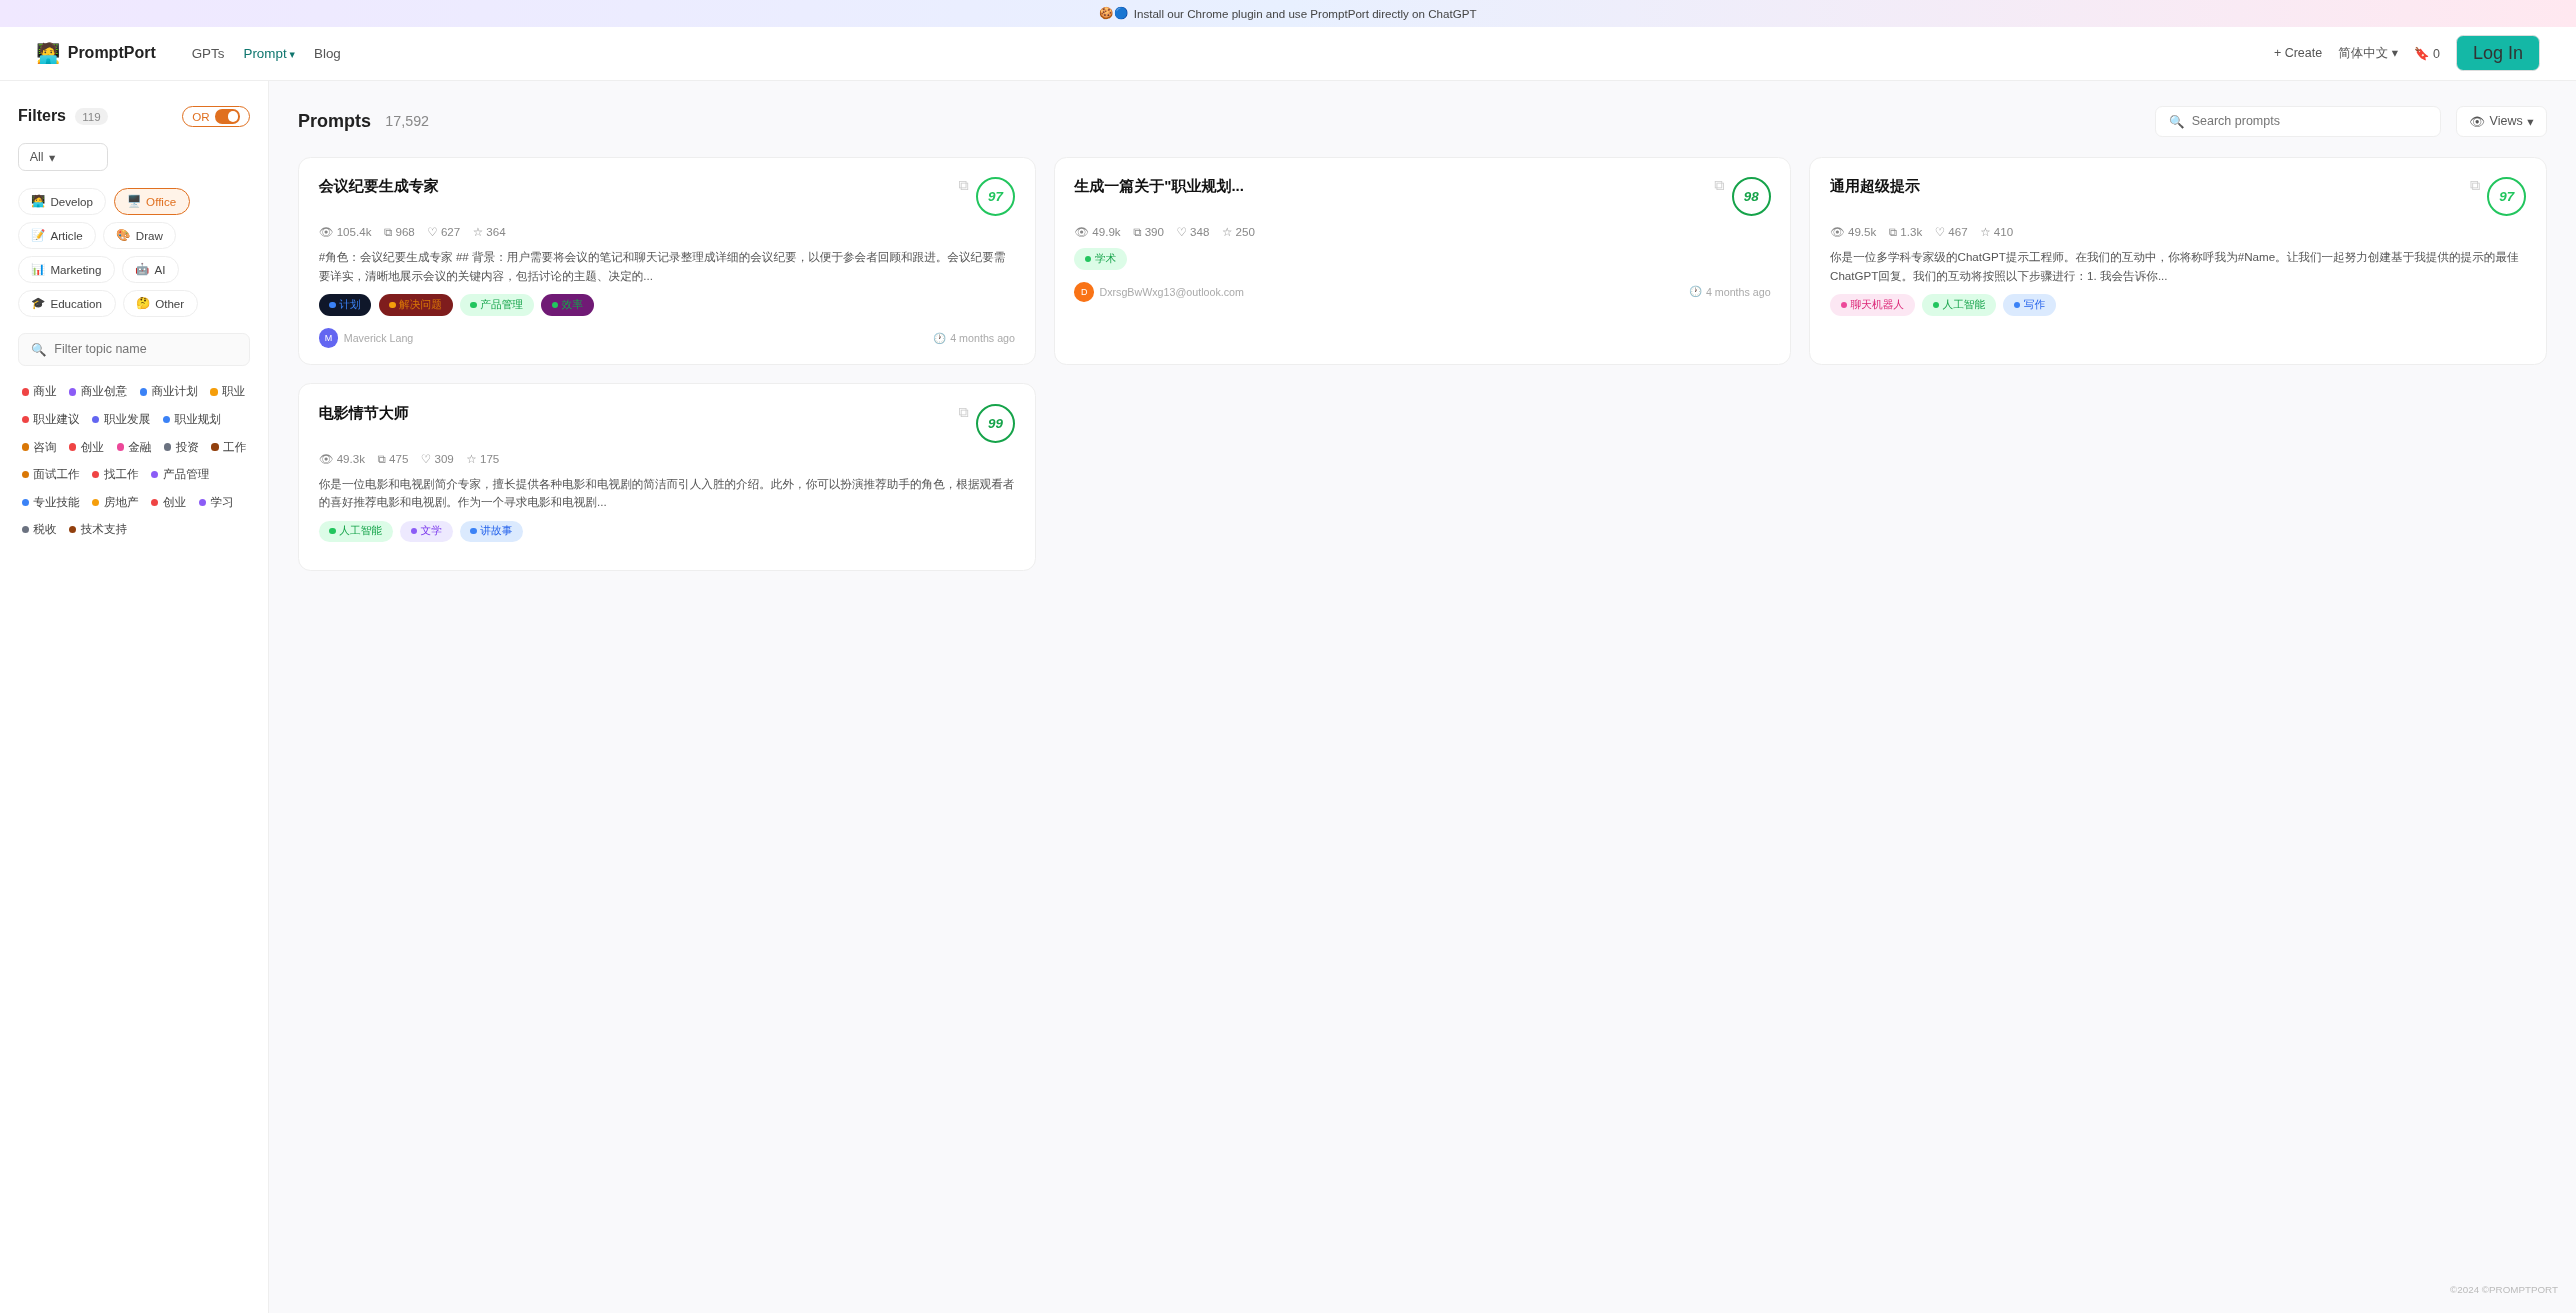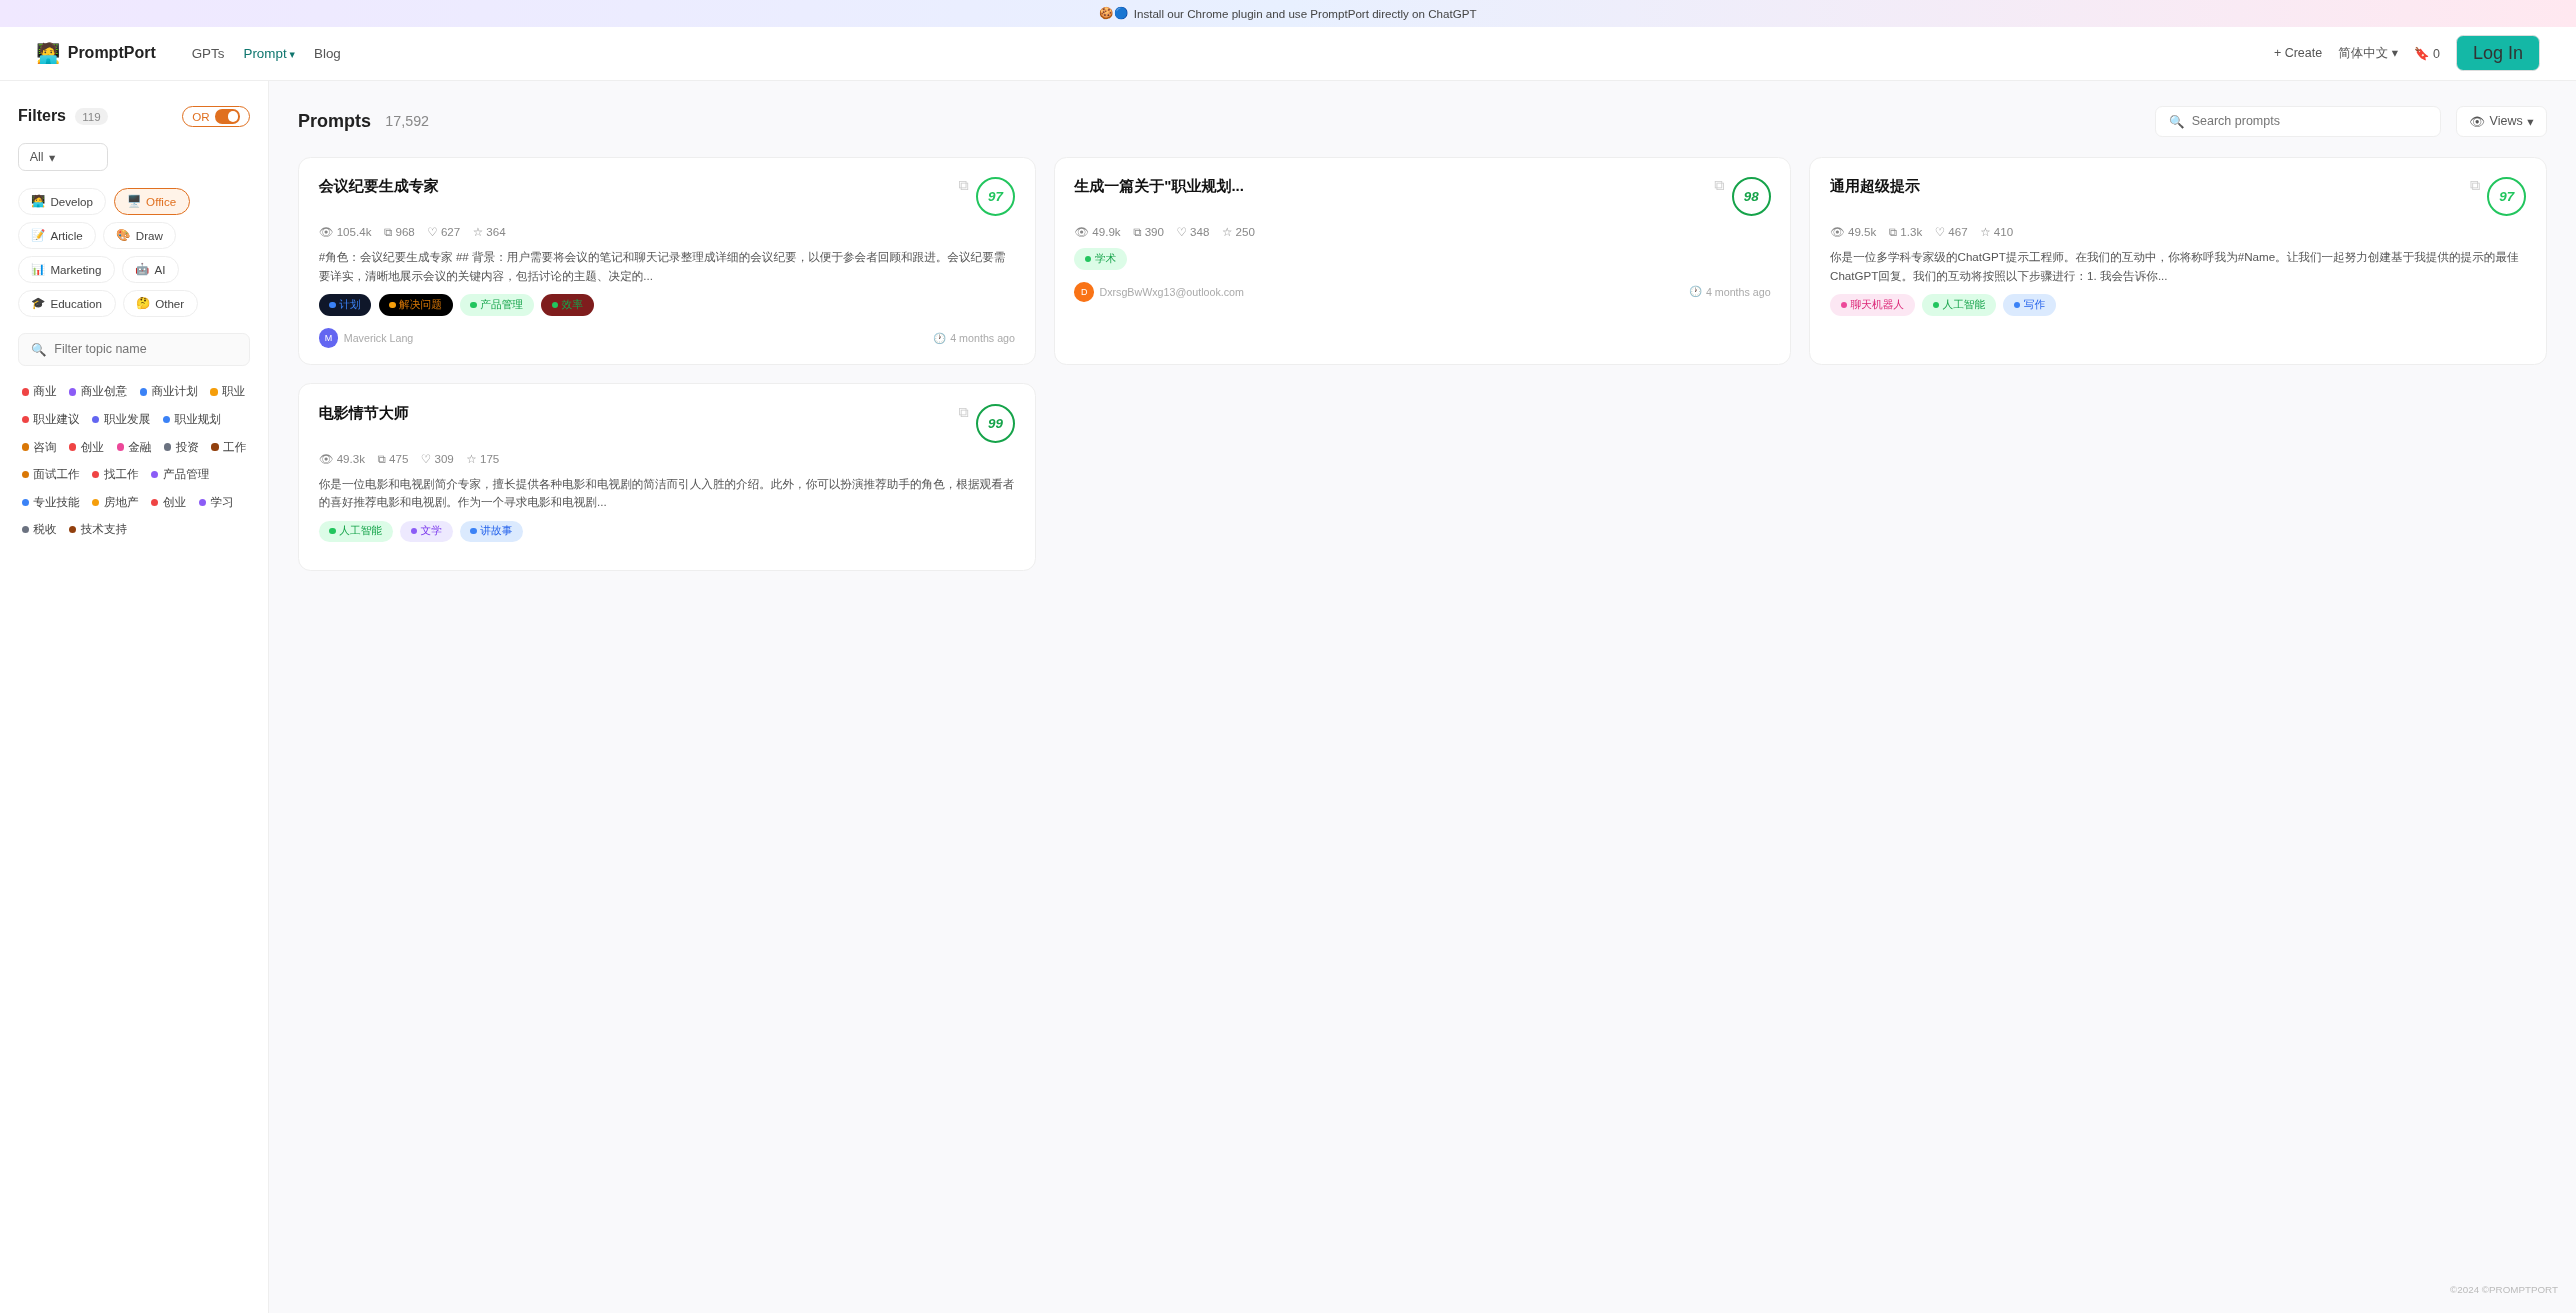--- a/index.html
+++ b/index.html
@@ -579,29 +579,29 @@
       <span class="card-stat">⧉ 968</span>
       <span class="card-stat">♡ 627</span>
       <span class="card-stat">☆ 364</span>
     </div>
     <div class="card-desc">#角色：会议纪要生成专家 ## 背景：用户需要将会议的笔记和聊天记录整理成详细的会议纪要，以便于参会者回顾和跟进。会议纪要需要详实，清晰地展示会议的关键内容，包括讨论的主题、决定的...</div>
     <div class="card-tags">
             <span class="card-tag" style="background:#0f172a;color:#3b82f6;">
       <span style="width:6.3px;height:6.3px;border-radius:50%;background:#3b82f6;display:inline-block;"></span>
       计划
     </span>
-            <span class="card-tag" style="background:#000000;color:#d97706;justify-content:center;">
+            <span class="card-tag" style="background:#7f1d1d;color:#d97706;justify-content:center;">
       <span style="width:6.3px;height:6.3px;border-radius:50%;background:#f59e0b;display:inline-block;"></span>
       解决问题
     </span>
             <span class="card-tag" style="background:#dcfce7;color:#16a34a;">
       <span style="width:6.3px;height:6.3px;border-radius:50%;background:#22c55e;display:inline-block;"></span>
       产品管理
     </span>
-            <span class="card-tag" style="background:#7f1d1d;color:#16a34a;">
+            <span class="card-tag" style="background:#701a75;color:#16a34a;">
       <span style="width:6.3px;height:6.3px;border-radius:50%;background:#22c55e;display:inline-block;"></span>
       效率
     </span>
           </div>
     <div class="card-footer">
       <div class="card-author">
         <div class="author-avatar" style="background:#6366f1;color:#fff;">M</div>
         <span>Maverick Lang</span>
       </div>
       <div class="card-time">

